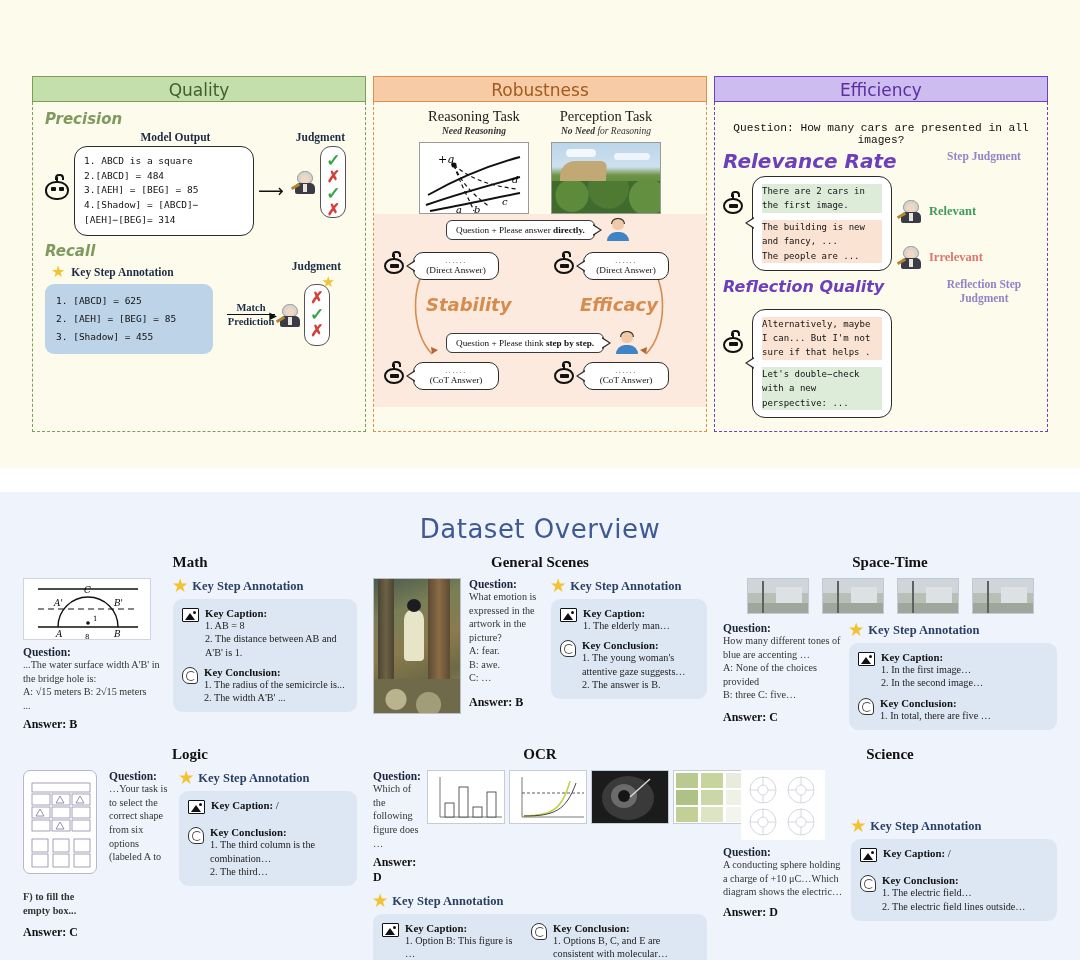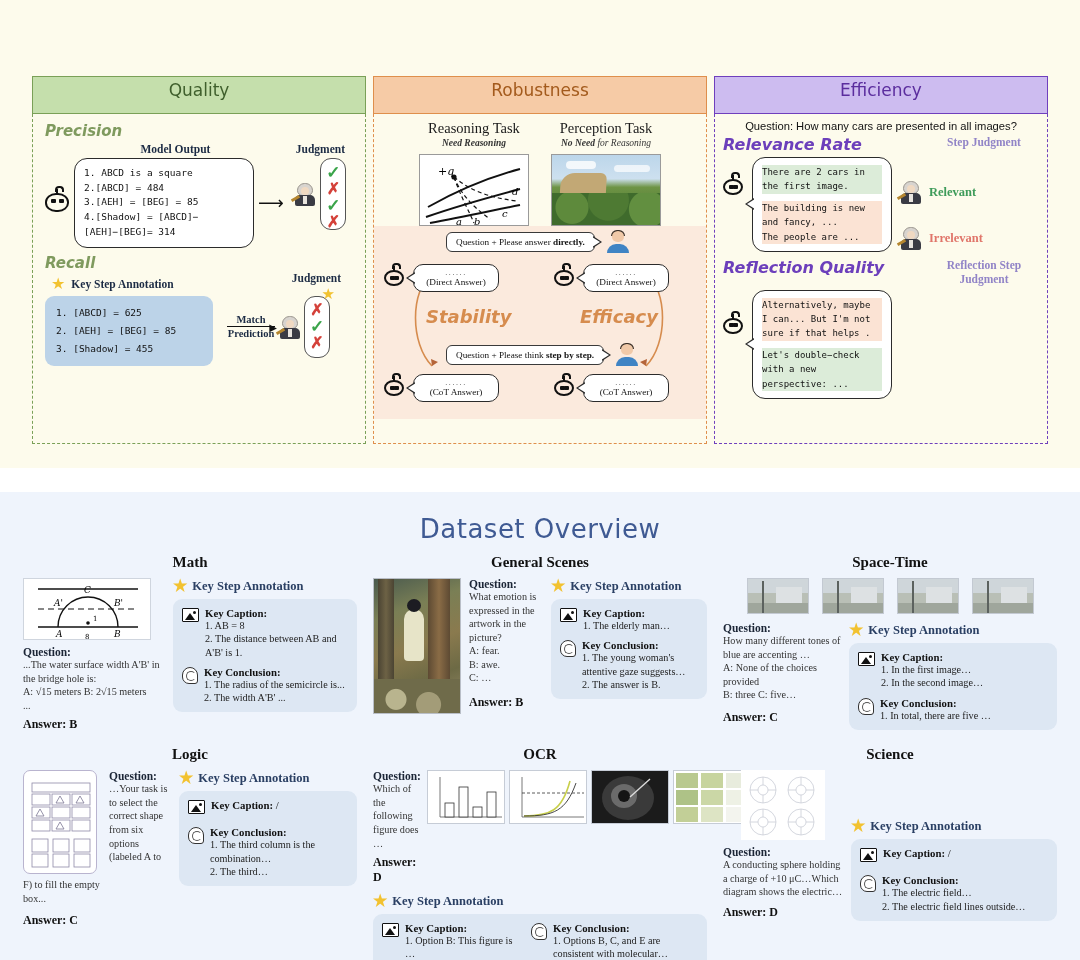--- a/index.html
+++ b/index.html
@@ -31,21 +31,21 @@
     position: absolute;
     left: 0; top: 76px;
     width: 1080px;
     display: flex;
     justify-content: center;
     gap: 7px;
   }
 
   .panel { width: 334px; }
   .panel-hdr {
-    height: 38px;
+    height: 26px;
     line-height: 27px;
     text-align: center;
     font-family: "DejaVu Sans", sans-serif;
     font-size: 17px;
     border-width: 1.5px;
     border-style: solid;
   }
   .hdr-quality    { background: #c5dfac; border-color: #7aa057; color: #3f5f2c; }
   .hdr-robustness { background: #f6cba6; border-color: #df8f4c; color: #a35a1c; }
   .hdr-efficiency { background: #cdbcf0; border-color: #6f3fbd; color: #5b2d9e; }
@@ -230,22 +230,22 @@
     padding: 4px 10px; text-align: center; position: relative; min-width: 86px;
   }
   .dots { font-size: 8px; letter-spacing: 1.6px; color: #444; display:block; line-height: 1; }
   .big-word {
     font-family: "DejaVu Sans", sans-serif; font-style: italic; font-weight: bold;
     font-size: 18px; color: #d68c4e;
   }
 
   
   .eff-q {
-    font-family: Liberation Sans, sans-serif; font-size: 11.2px; color: #111;
-    text-align: center; padding: 6px 4px 3px;
+    font-family: Liberation Mono, monospace; font-size: 11.2px; color: #111;
+    text-align: center; padding: 20px 4px 3px;
   }
   .eff-bubble {
     background: #fff; border: 1.4px solid #2b2b2b; border-radius: 13px;
     padding: 7px 9px; font-family: "DejaVu Sans Mono", monospace;
     font-size: 9px; line-height: 1.6; color: #111; position: relative;
   }
   .hl-green { background: #dcecd9; }
   .hl-peach { background: #fbe3d4; }
   .jt { font-family: "Liberation Serif", serif; font-weight: bold; font-size: 12.5px; }
   .jt-green { color: #3e9b5a; }
@@ -555,21 +555,21 @@
     </div>
 
     <div class="panel">
       <div class="panel-hdr hdr-efficiency">Efficiency</div>
       <div class="panel-body body-efficiency">
 
         <div class="eff-q">Question: How many cars are presented in all images?</div>
 
         <div style="display:flex;padding:0 8px;">
           <div style="flex:1;">
-            <div class="sec-label lbl-purple" style="font-size:16px;">Relevance Rate</div>
+            <div class="sec-label lbl-purple" style="font-size:20px;">Relevance Rate</div>
           </div>
           <div style="width:110px;">
             <div class="col-hdr-purple">Step Judgment</div>
           </div>
         </div>
 
         <div style="display:flex;padding:3px 8px 0;align-items:flex-start;">
           <div class="robot robot-sm" style="margin-top:22px;">
               <span class="ant"></span>
             </div>
@@ -821,21 +821,21 @@
                 <rect x="50" y="68" width="16" height="13" fill="none" stroke="#8f8aa8" stroke-width=".8"></rect>
                 <rect x="8" y="83" width="16" height="13" fill="none" stroke="#8f8aa8" stroke-width=".8"></rect>
                 <rect x="29" y="83" width="16" height="13" fill="none" stroke="#8f8aa8" stroke-width=".8"></rect>
                 <rect x="50" y="83" width="16" height="13" fill="none" stroke="#8f8aa8" stroke-width=".8"></rect>
                 <polygon points="36,25 40,32 32,32" fill="none" stroke="#7c7794" stroke-width=".8"></polygon>
                 <polygon points="56,25 60,32 52,32" fill="none" stroke="#7c7794" stroke-width=".8"></polygon>
                 <polygon points="16,38 20,45 12,45" fill="none" stroke="#7c7794" stroke-width=".8"></polygon>
                 <polygon points="36,51 40,58 32,58" fill="none" stroke="#7c7794" stroke-width=".8"></polygon>
               </svg>
             </div>
-            <div class="ds-q-text" style="margin-top:4px;">F) to fill the empty box...</div>
+            <div class="ds-q-text" style="margin-top:16px;font-weight:bold;">F) to fill the empty box...</div>
             <div class="ds-ans" style="margin-top:8px;">Answer: C</div>
           </div>
           <div style="width:62px;">
             <div class="ds-q-label">Question:</div>
             <div class="ds-q-text">…Your task is to select the correct shape from six options (labeled A to</div>
           </div>
           <div style="flex:1;">
             <div class="ksa-title">
               <span class="star">★</span>
               <span>Key Step Annotation</span>

